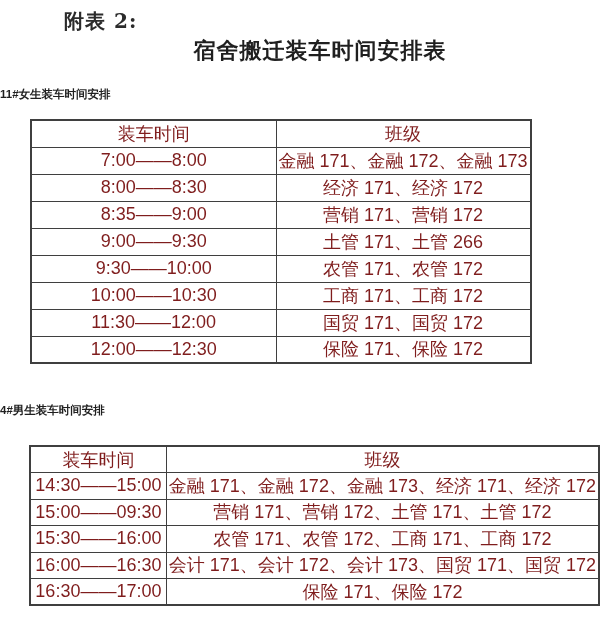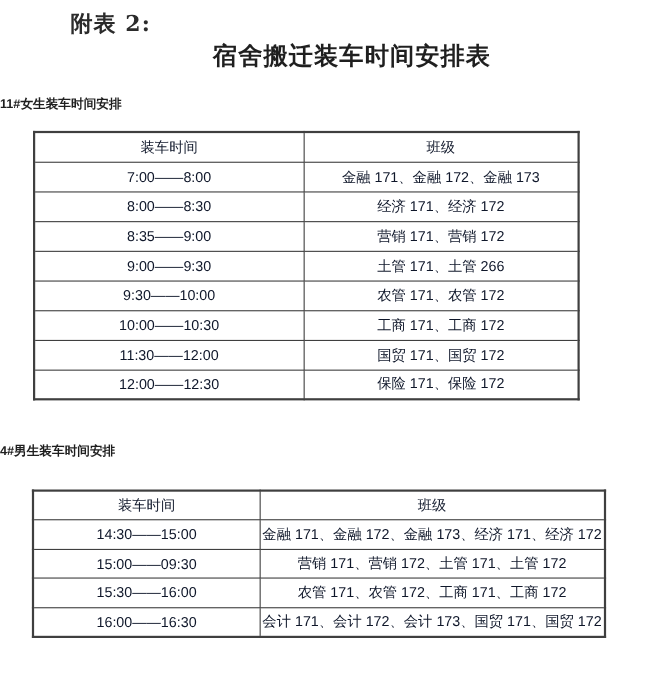--- a/index.html
+++ b/index.html
@@ -44,22 +44,22 @@
     font-size: 11.5px;
     font-weight: bold;
     color: #1f1f1f;
   }
   .subtitle-1 { top: 87px; }
   .subtitle-2 { top: 403px; }
   table.schedule {
     position: absolute;
     border-collapse: collapse;
     table-layout: fixed;
-    font-size: 13px;
-    color: #0f172a;
+    font-size: 18px;
+    color: #7f1d1d;
   }
   table.schedule td, table.schedule th {
     border: 1.5px solid #3f3f3f;
     text-align: center;
     vertical-align: middle;
     padding: 0 2px;
     font-weight: normal;
     overflow: hidden;
     white-space: nowrap;
   }
@@ -154,14 +154,18 @@
       <td>营销 171、营销 172、土管 171、土管 172</td>
     </tr>
     <tr>
       <td>15:30——16:00</td>
       <td>农管 171、农管 172、工商 171、工商 172</td>
     </tr>
     <tr>
       <td>16:00——16:30</td>
       <td>会计 171、会计 172、会计 173、国贸 171、国贸 172</td>
     </tr>
+    <tr>
+      <td>16:30——17:00</td>
+      <td>保险 171、保险 172</td>
+    </tr>
   </tbody>
 </table>
 
 </body></html>

